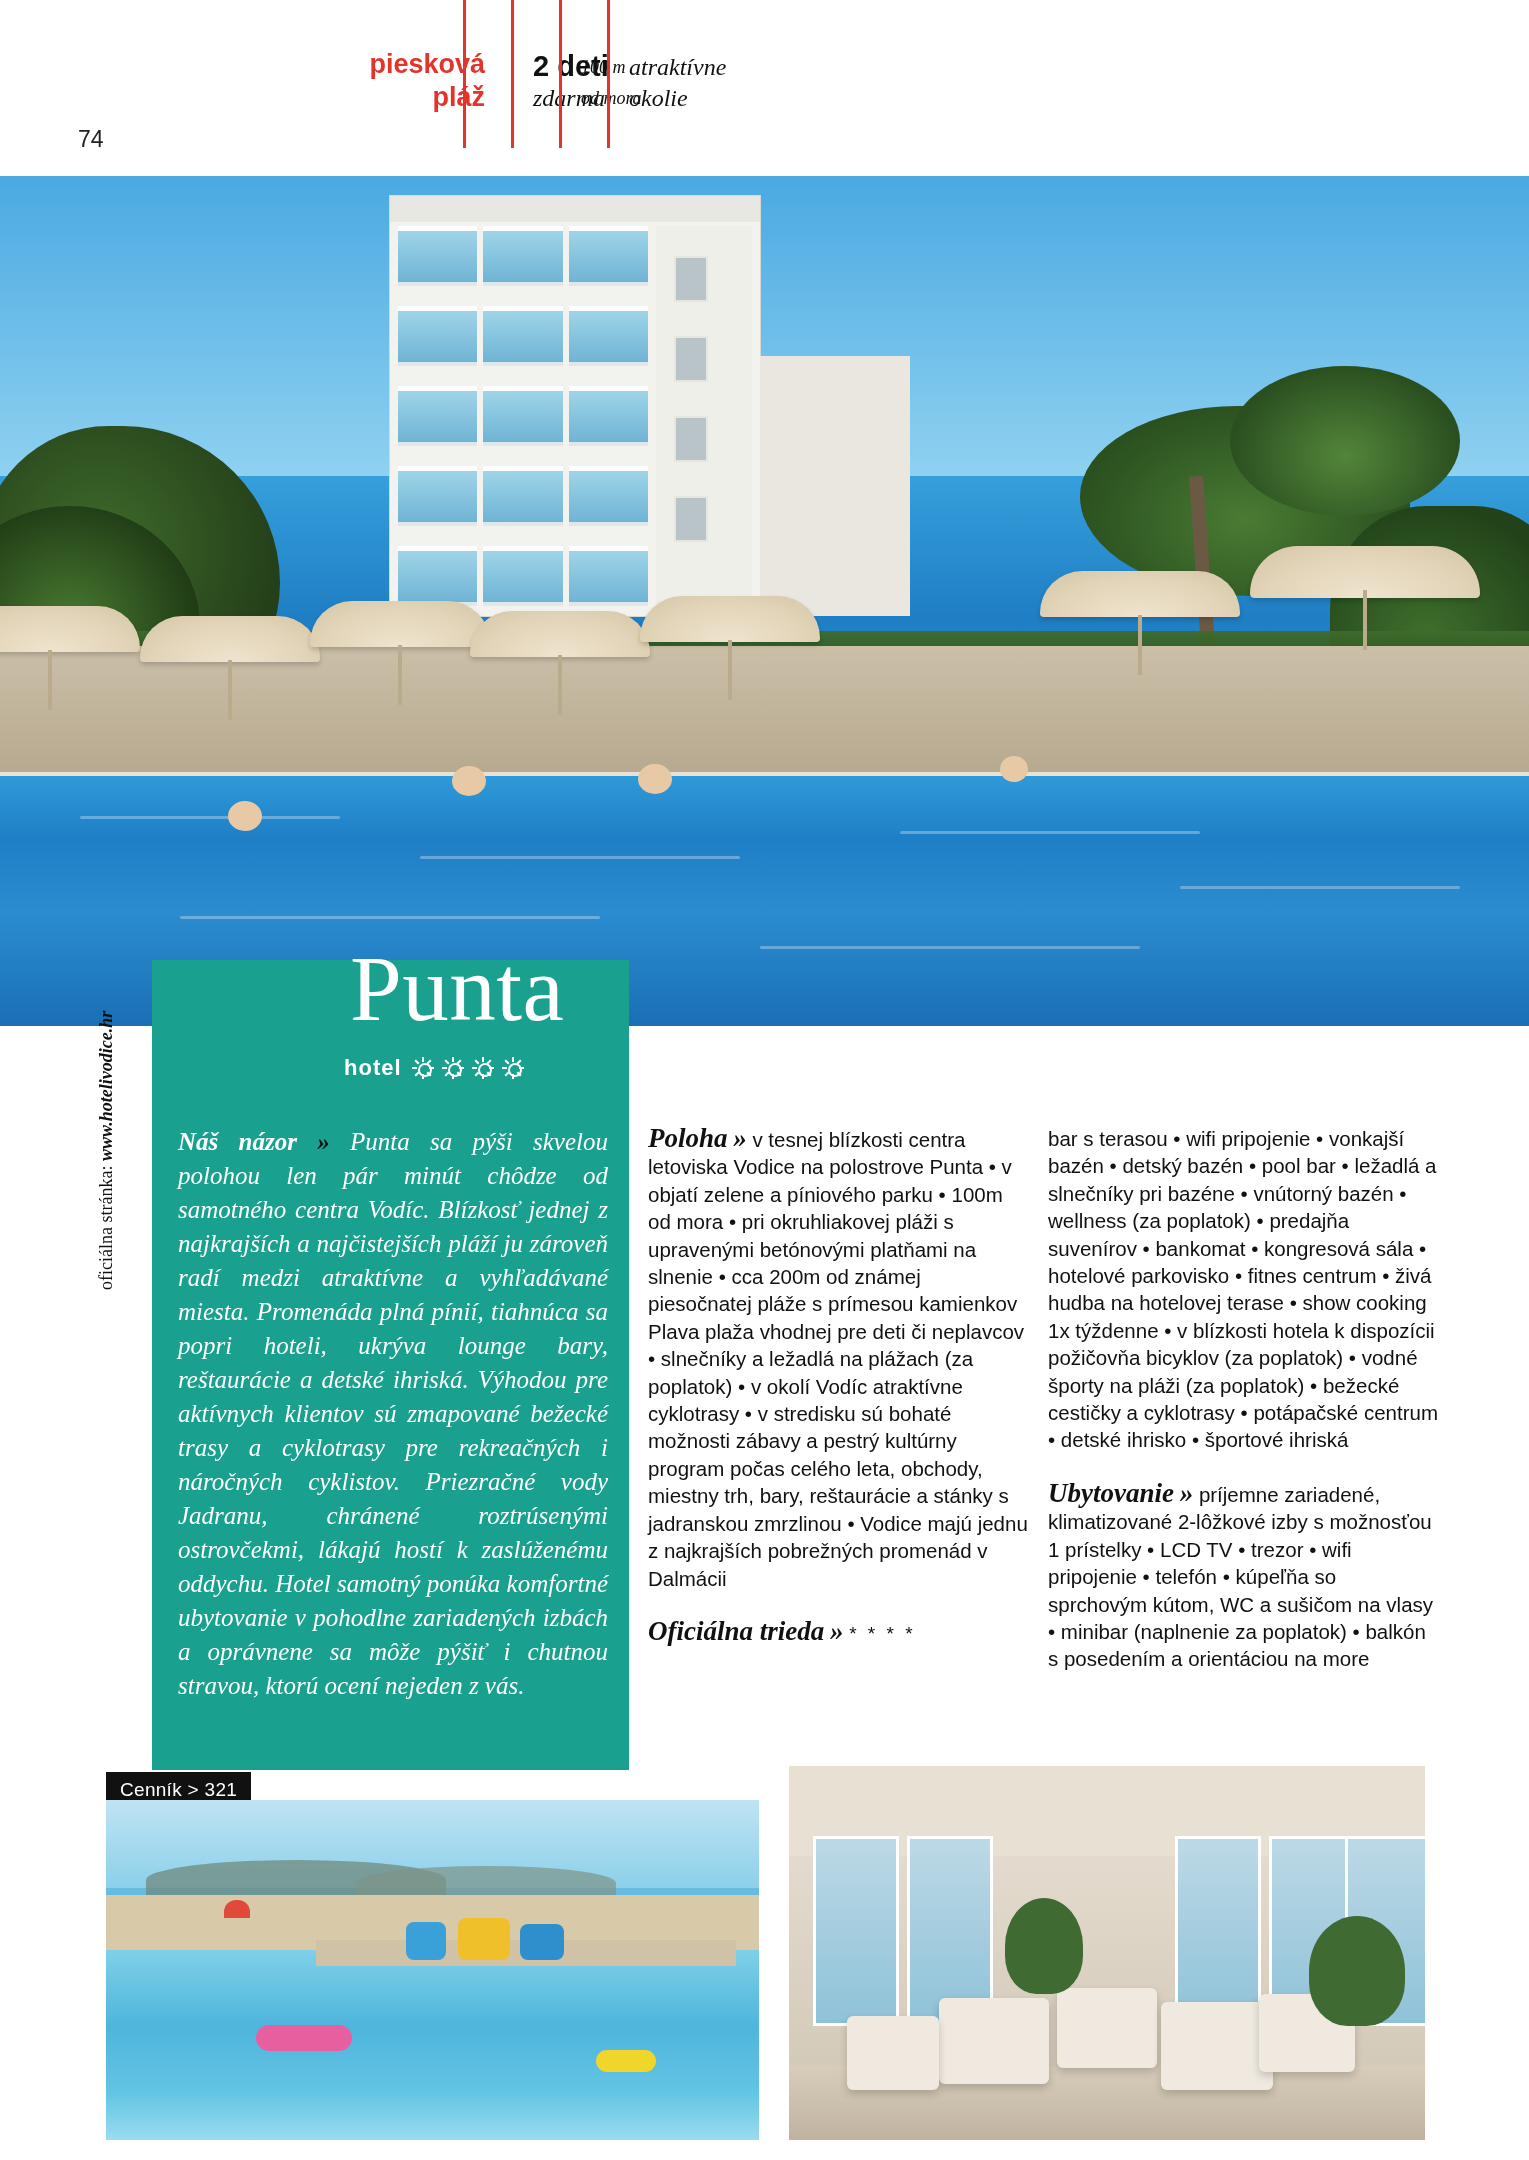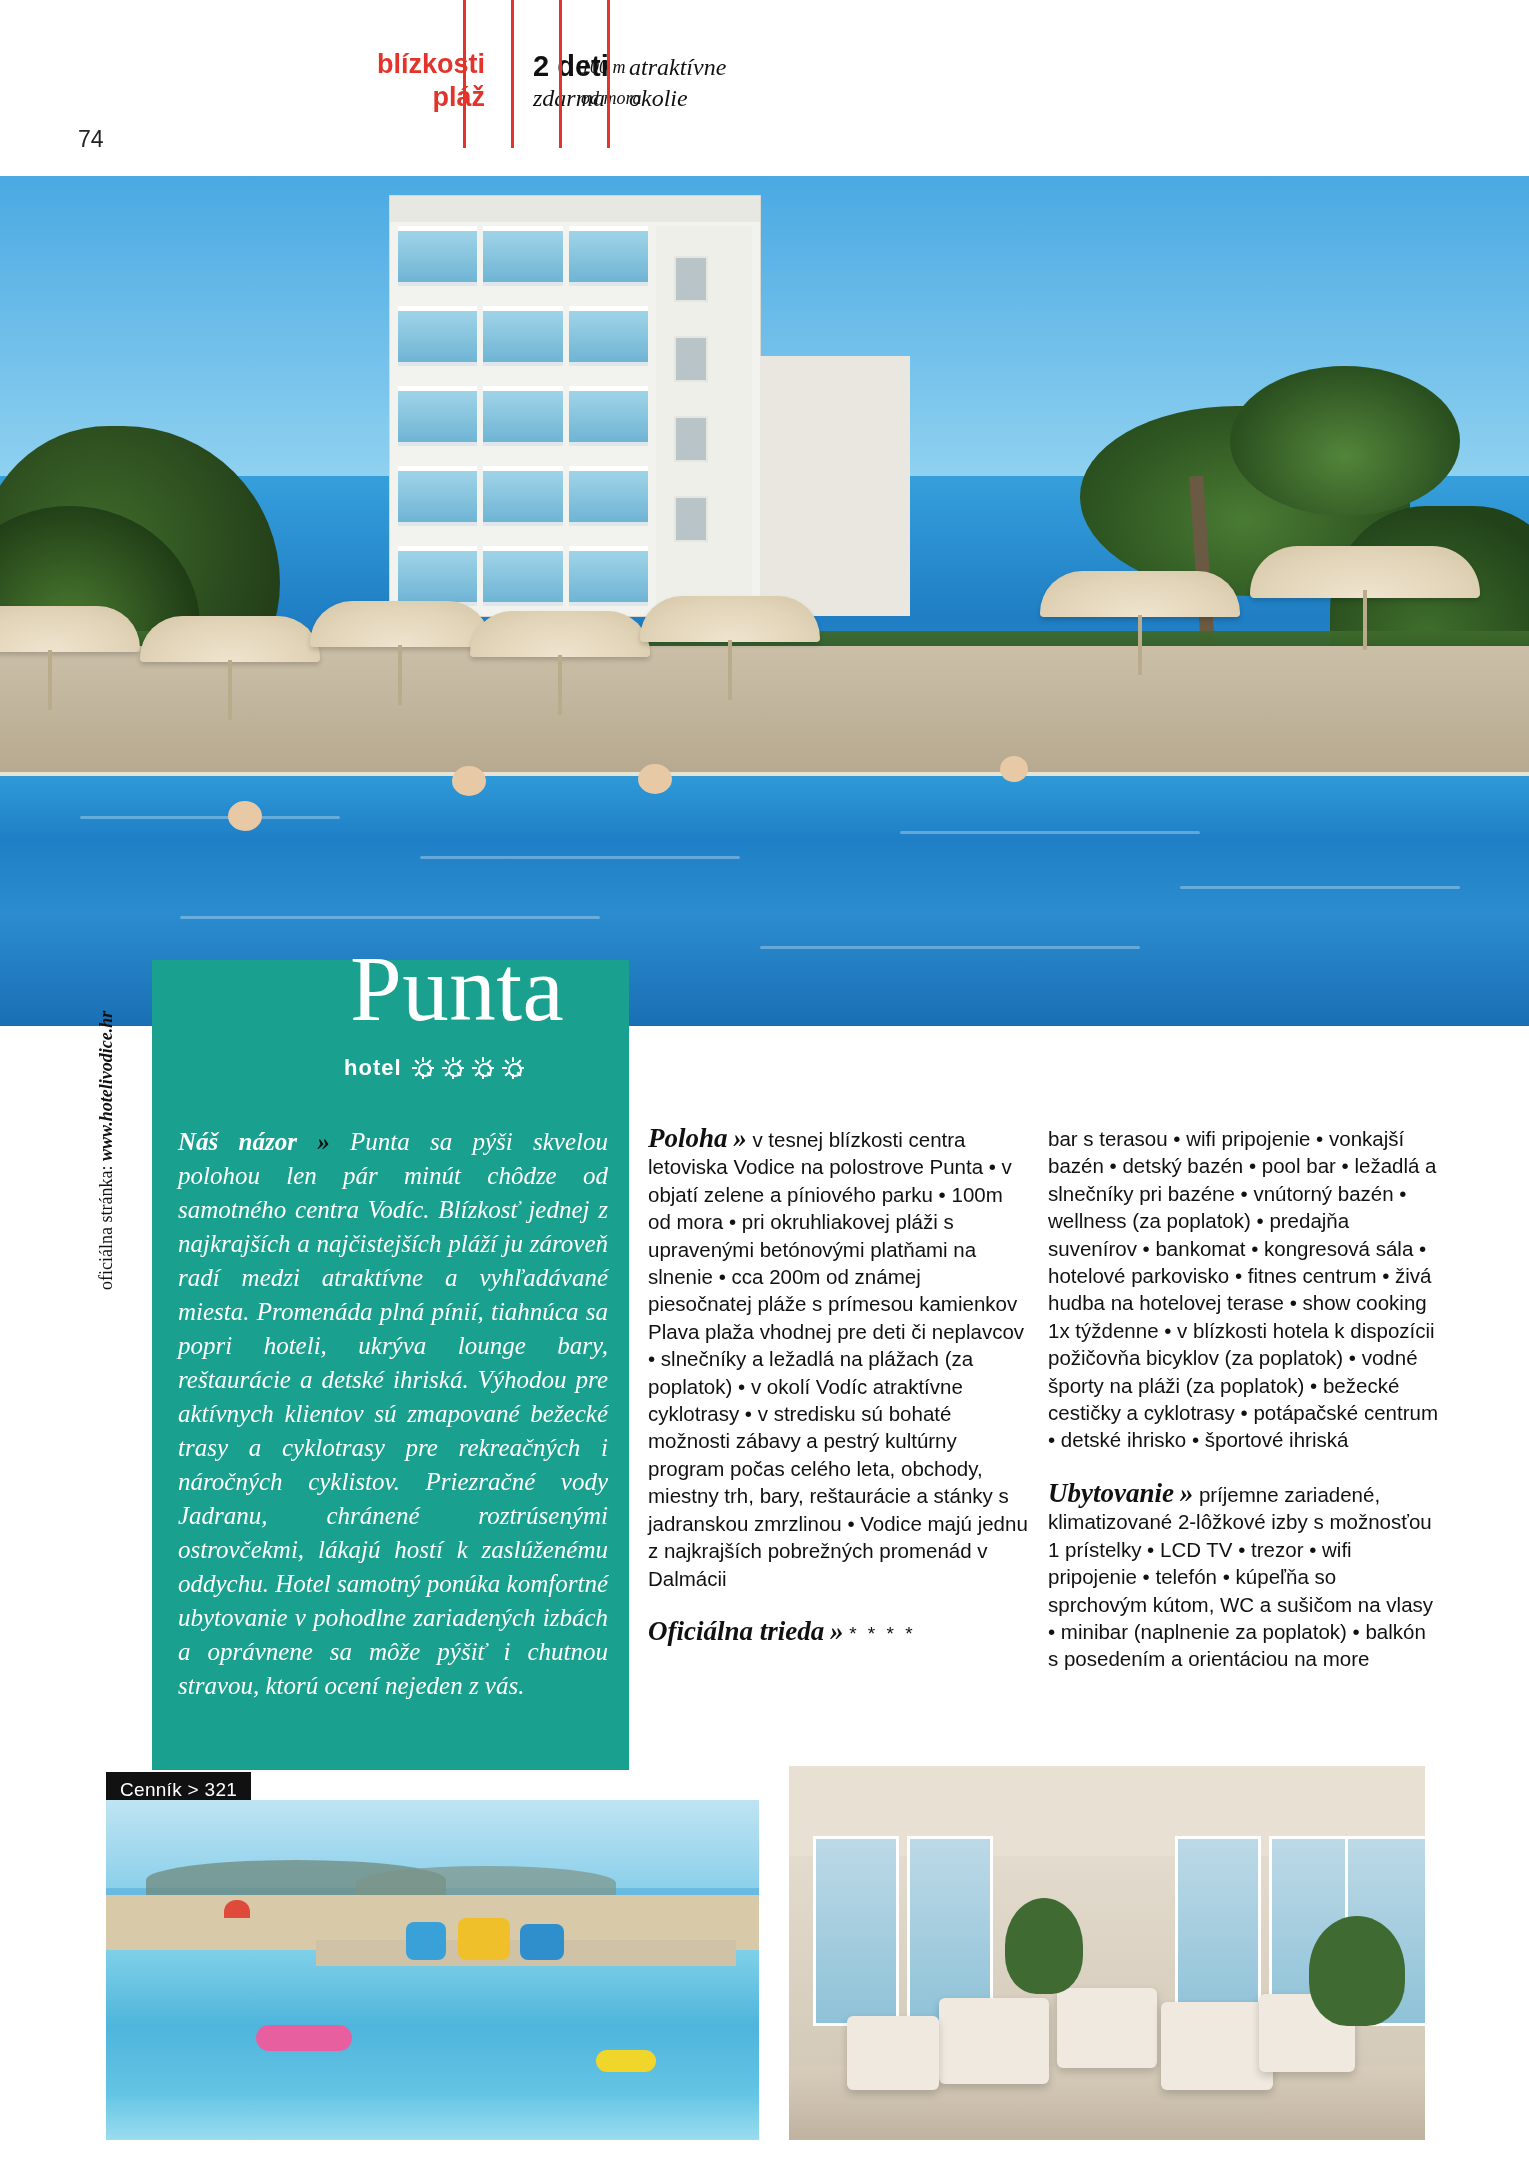--- a/index.html
+++ b/index.html
@@ -261,21 +261,21 @@
 <body>
 
 <div class="header">
   <div class="page-number">74</div>
 
   <div class="badges">
 
     <div class="badge badge-beach">
       <div class="rule"></div>
       <div class="txt">
-        <span class="l1">blízkosti</span>
+        <span class="l1">piesková</span>
         <span class="l2">pláž</span>
       </div>
     </div>
 
     <div class="badge badge-kids">
       <div class="rule"></div>
       <div class="txt">
         <span class="l1">2 deti</span>
         <span class="l2">zdarma</span>
       </div>

